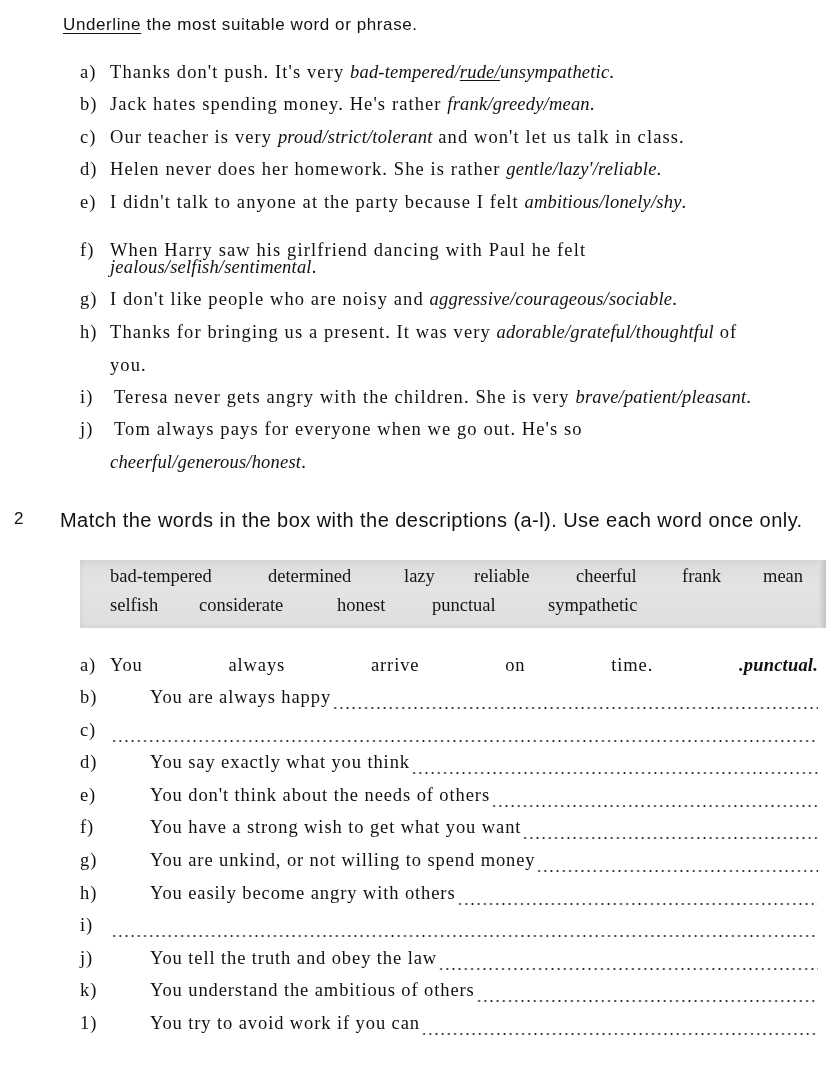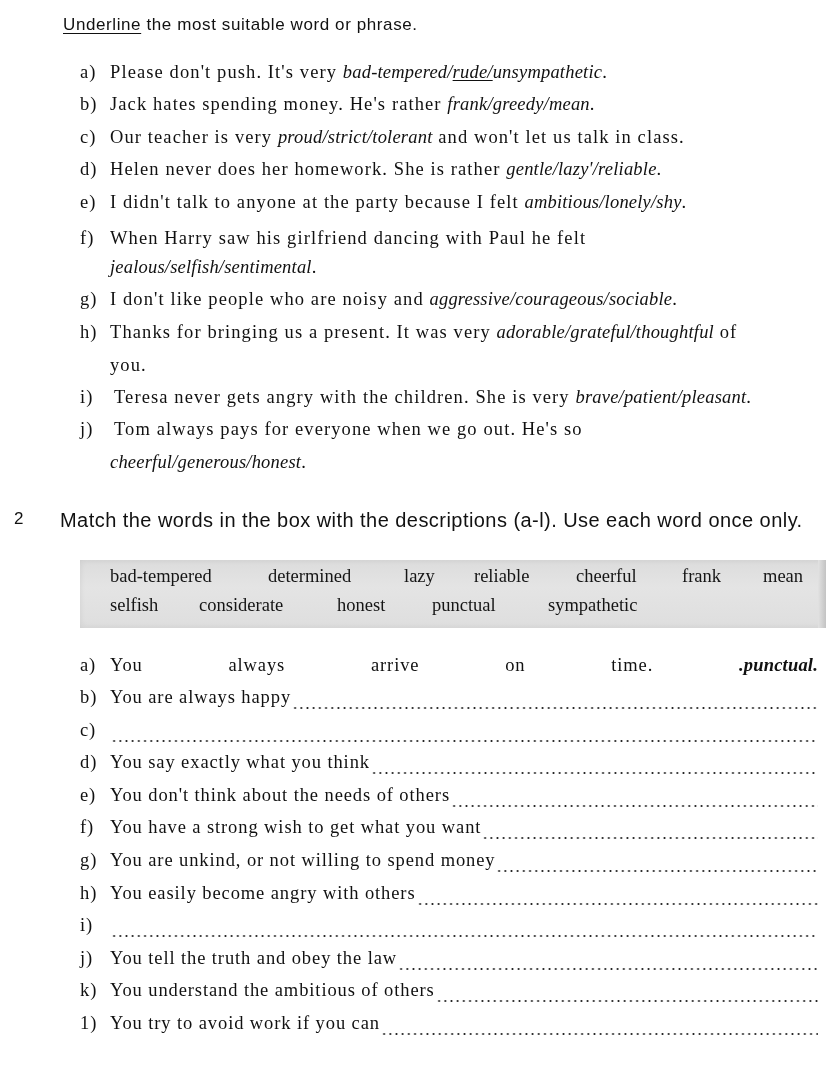--- a/index.html
+++ b/index.html
@@ -52,61 +52,61 @@
     .wr1 { top: 6px; }
     .wr2 { top: 35px; }
 
     .ex2 { position: absolute; left: 60px; top: 655px; width: 740px; }
     .ex2 .row {
       position: absolute; left: 0; width: 738px; height: 28px;
       font-size: 18.5px; letter-spacing: 0.9px; white-space: nowrap;
       display: flex; align-items: baseline;
     }
     .ex2 .row .lbl { display: inline-block; width: 30px; flex: none; }
-    .ex2 .row .desc { flex: none; }
+    .ex2 .row .desc { flex: none; margin-left: 40px; }
     .ex2 .row .dots {
       flex: 1 1 auto; margin-left: 1px; height: 2px; align-self: flex-end;
       margin-bottom: 6px;
       background-image: radial-gradient(circle, #222 0.9px, transparent 1.1px);
       background-size: 6.2px 2px; background-repeat: repeat-x;
     }
     .ex2 .row.first { justify-content: space-between; }
     .ex2 .row.first .w { flex: none; }
     .ex2 .row.first .ans { font-style: italic; font-weight: bold; letter-spacing: 0.2px; }
   </style>
 </head>
 <body>
 
 <div class="instr sans">
   <span class="u">Underline</span><span> the most suitable word or phrase.</span>
 </div>
 
 <div class="ex1 serif">
 
   <div class="line" style="top:0px">
-    <span class="lbl">a)</span><span>Please don't push. It's very </span><span class="it">bad-tempered/</span><span class="it uline">rude/</span><span class="it">unsympathetic</span><span>.</span>
+    <span class="lbl">a)</span><span>Thanks don't push. It's very </span><span class="it">bad-tempered/</span><span class="it uline">rude/</span><span class="it">unsympathetic</span><span>.</span>
   </div>
 
   <div class="line" style="top:32px">
     <span class="lbl">b)</span><span>Jack hates spending money. He's rather </span><span class="it">frank/greedy/mean</span><span>.</span>
   </div>
 
   <div class="line" style="top:65px">
     <span class="lbl">c)</span><span>Our teacher is very </span><span class="it">proud/strict/tolerant</span><span> and won't let us talk in class.</span>
   </div>
 
   <div class="line" style="top:97px">
     <span class="lbl">d)</span><span>Helen never does her homework. She is rather </span><span class="it">gentle/lazy'/reliable</span><span>.</span>
   </div>
 
   <div class="line" style="top:130px">
     <span class="lbl">e)</span><span>I didn't talk to anyone at the party because I felt </span><span class="it">ambitious/lonely/shy</span><span>.</span>
   </div>
 
-  <div class="line" style="top:166px">
+  <div class="line" style="top:178px">
     <span class="lbl">f)</span><span>When Harry saw his girlfriend dancing with Paul he felt</span>
   </div>
   <div class="line cont" style="top:195px">
     <span class="it">jealous/selfish/sentimental</span><span>.</span>
   </div>
 
   <div class="line" style="top:227px">
     <span class="lbl">g)</span><span>I don't like people who are noisy and </span><span class="it">aggressive/courageous/sociable</span><span>.</span>
   </div>
 

